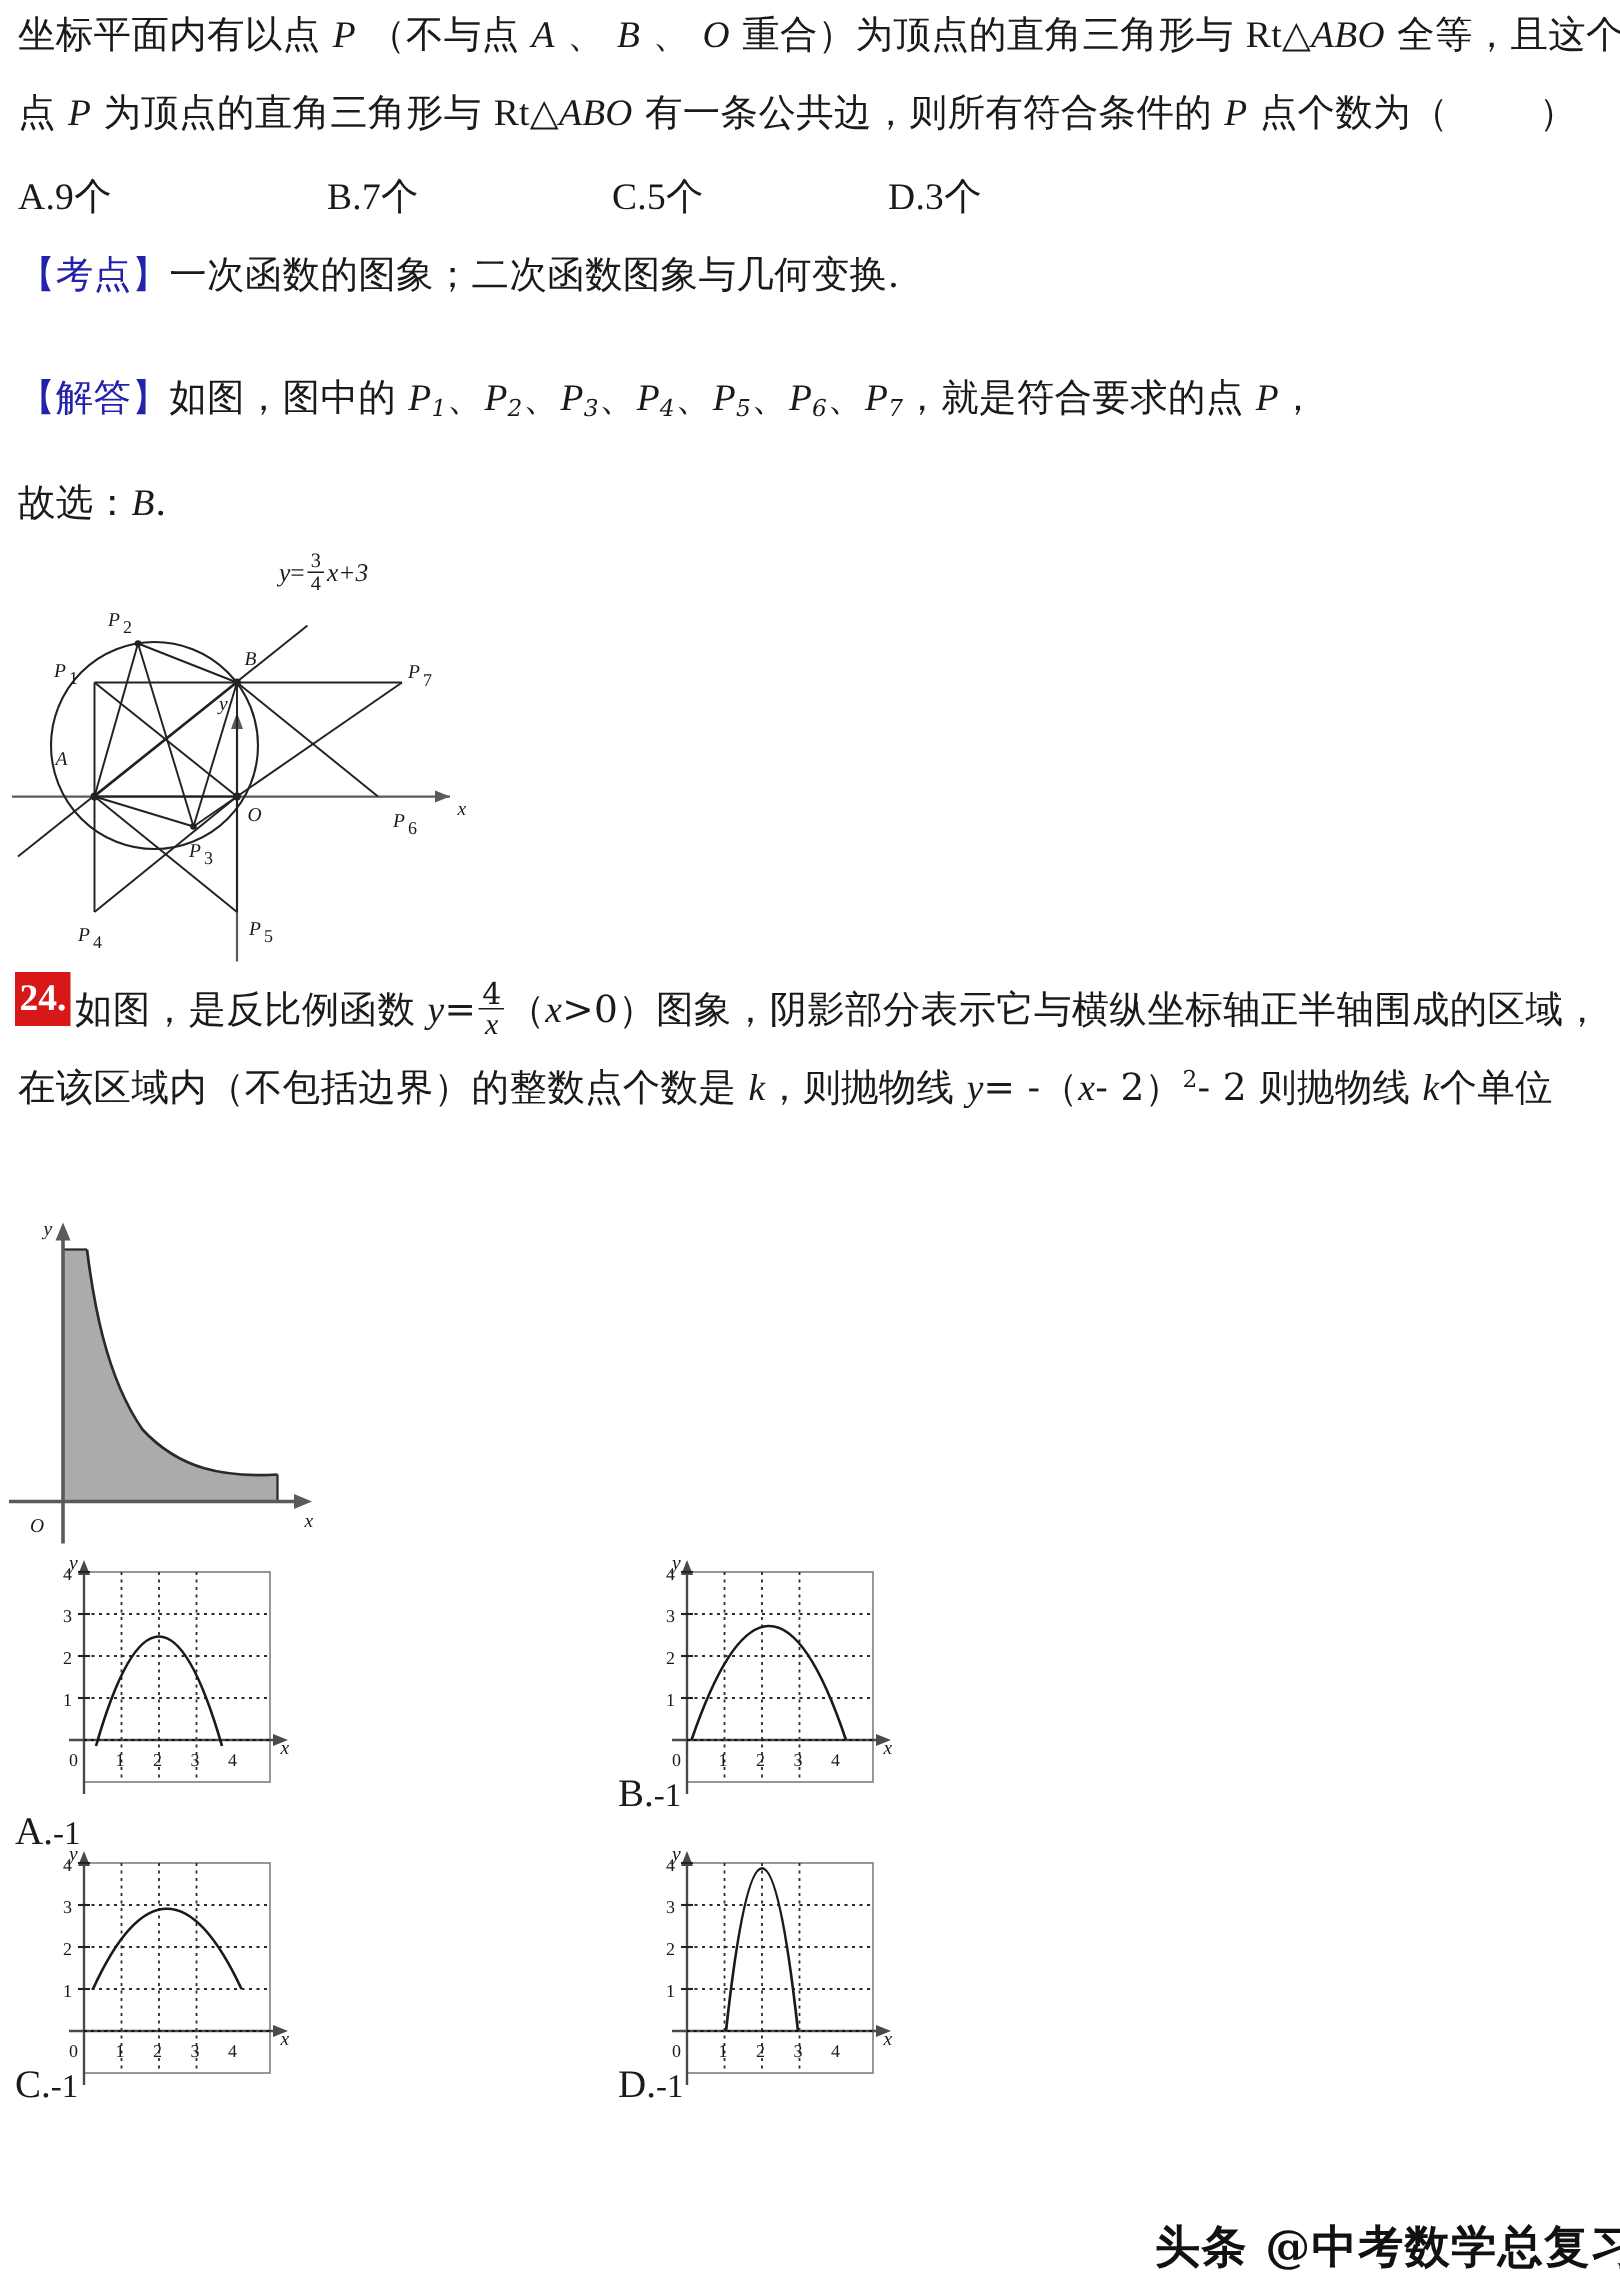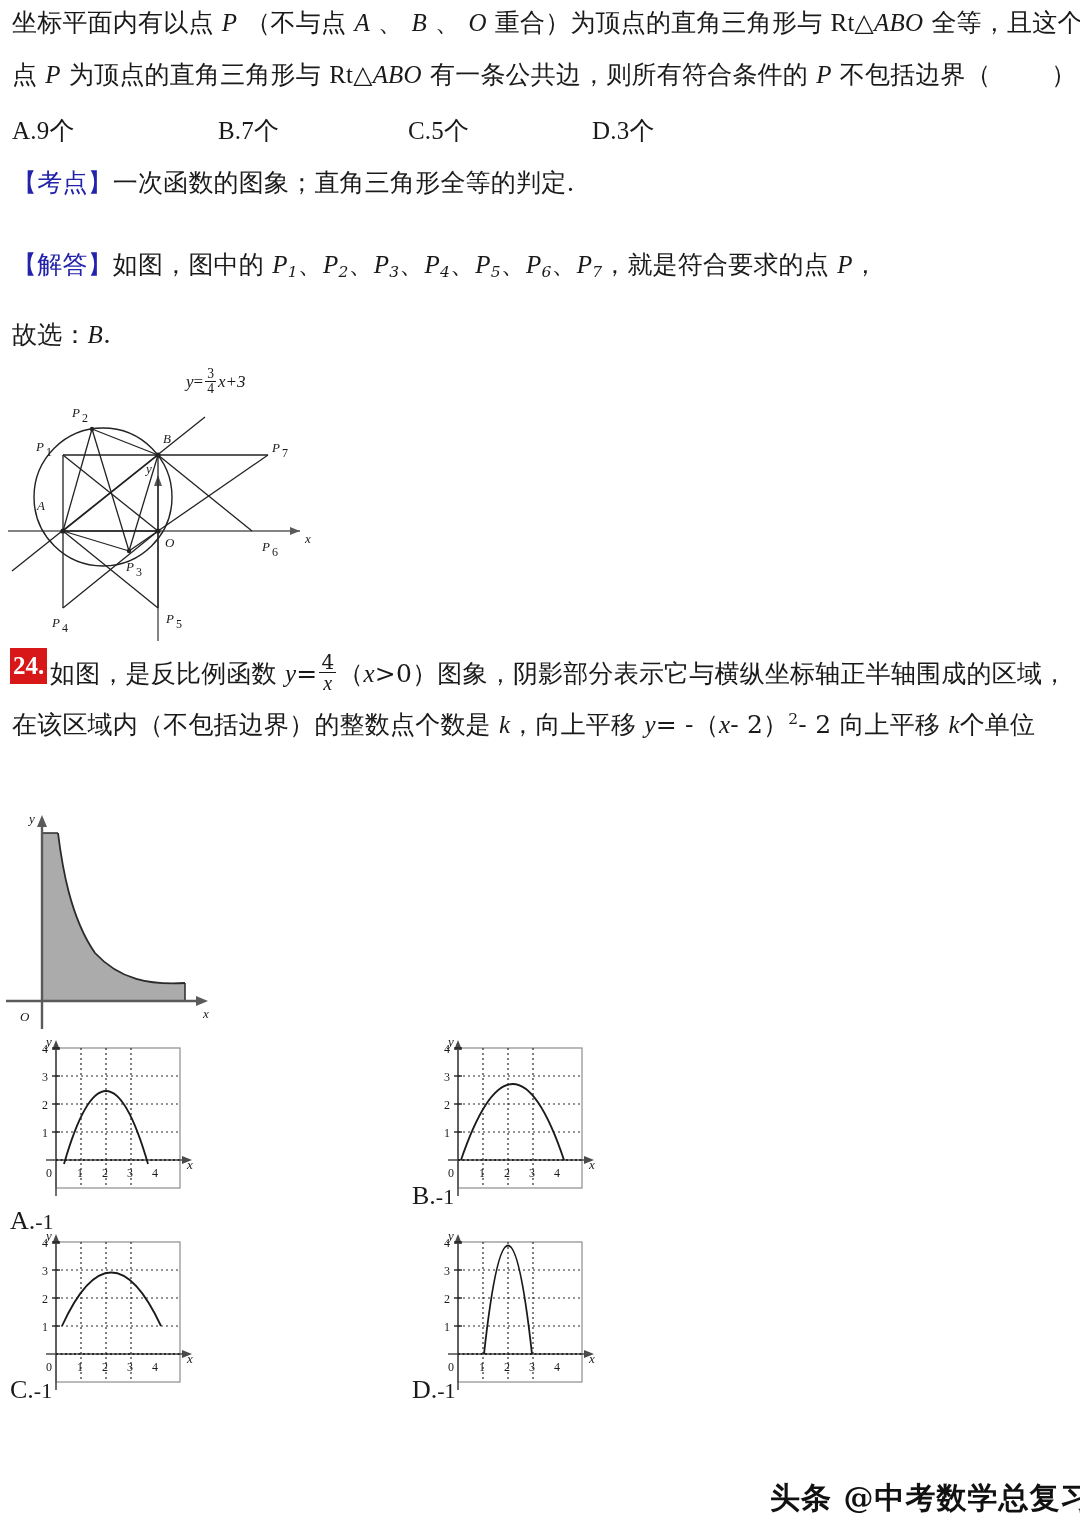--- a/index.html
+++ b/index.html
@@ -93,39 +93,39 @@
     <span>全等，且这个以</span>
   </div>
 
   <div class="line cn" style="left:12px;top:62px;">
     <span>点</span>
     <span class="mi">P</span>
     <span>为顶点的直角三角形与</span>
     <span class="mu">Rt</span><span class="mu">△</span><span class="mi">ABO</span>
     <span>有一条公共边，则所有符合条件的</span>
     <span class="mi">P</span>
-    <span>不包括边界（</span>
+    <span>点个数为（</span>
     <span style="display:inline-block;width:52px;"></span><span>）</span>
   </div>
 
   <div class="line cn" style="left:12px;top:118px;">
     <span class="mu">A.</span><span class="mu">9</span><span>个</span>
   </div>
   <div class="line cn" style="left:218px;top:118px;">
     <span class="mu">B.</span><span class="mu">7</span><span>个</span>
   </div>
   <div class="line cn" style="left:408px;top:118px;">
     <span class="mu">C.</span><span class="mu">5</span><span>个</span>
   </div>
   <div class="line cn" style="left:592px;top:118px;">
     <span class="mu">D.</span><span class="mu">3</span><span>个</span>
   </div>
 
   <div class="line cn" style="left:12px;top:170px;">
-    <span class="blue">【考点】</span><span>一次函数的图象；直角三角形全等的判定.</span>
+    <span class="blue">【考点】</span><span>一次函数的图象；二次函数图象与几何变换.</span>
   </div>
 
   <div class="line cn" style="left:12px;top:220px;margin-top:32px;">
     <span class="blue">【解答】</span><span>如图，图中的</span>
     <span class="mi">P</span><span class="sub">1</span>、<span class="mi">P</span><span class="sub">2</span>、<span class="mi">P</span><span class="sub">3</span>、<span class="mi">P</span><span class="sub">4</span>、<span class="mi">P</span><span class="sub">5</span>、<span class="mi">P</span><span class="sub">6</span>、<span class="mi">P</span><span class="sub">7</span><span>，就是符合要求的点</span>
     <span class="mi">P</span><span>，</span>
   </div>
 
 
   <div class="line cn" style="left:12px;top:322px;">
@@ -229,23 +229,23 @@
 
   <div class="badge" style="left:10px;top:648px;text-align:center;">24.</div>
 
   <div class="line cn" style="left:50px;top:652px;">
     <span>如图，是反比例函数</span>
     <span class="mi">y</span><span>=</span><span class="frac"><span class="num">4</span><span class="den mi">x</span></span><span>（</span><span class="mi">x</span><span>&gt;0</span><span>）图象，阴影部分表示它与横纵坐标轴正半轴围成的区域，</span>
   </div>
 
   <div class="line cn" style="left:12px;top:712px;">
     <span>在该区域内（不包括边界）的整数点个数是</span>
-    <span class="mi">k</span><span>，向上平移</span>
+    <span class="mi">k</span><span>，则抛物线</span>
     <span class="mi">y</span><span>= -（</span><span class="mi">x</span><span>- 2）</span><span class="sup">2</span><span>- 2</span>
-    <span>向上平移</span>
+    <span>则抛物线</span>
     <span class="mi">k</span><span>个单位</span>
   </div>
 
 
   <div class="fig" style="left:0px;top:805px;">
     <svg width="280" height="230" viewBox="0 0 280 230">
       <defs>
         <clipPath id="hypclip">
             <rect x="0" y="0" width="280" height="230"></rect>
           </clipPath>

